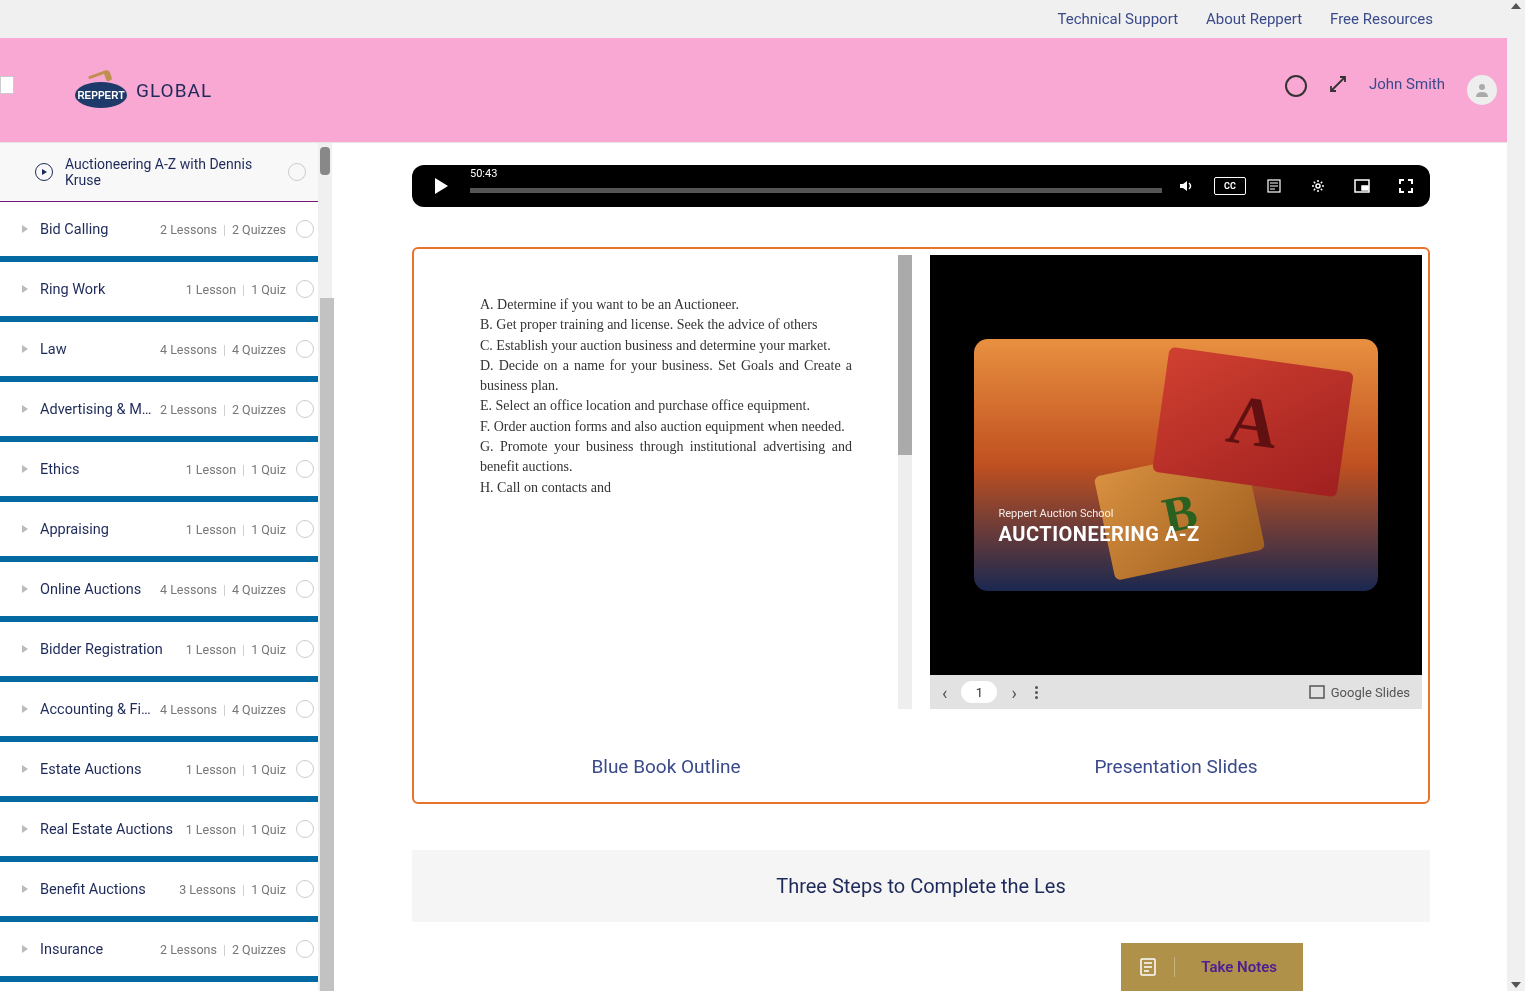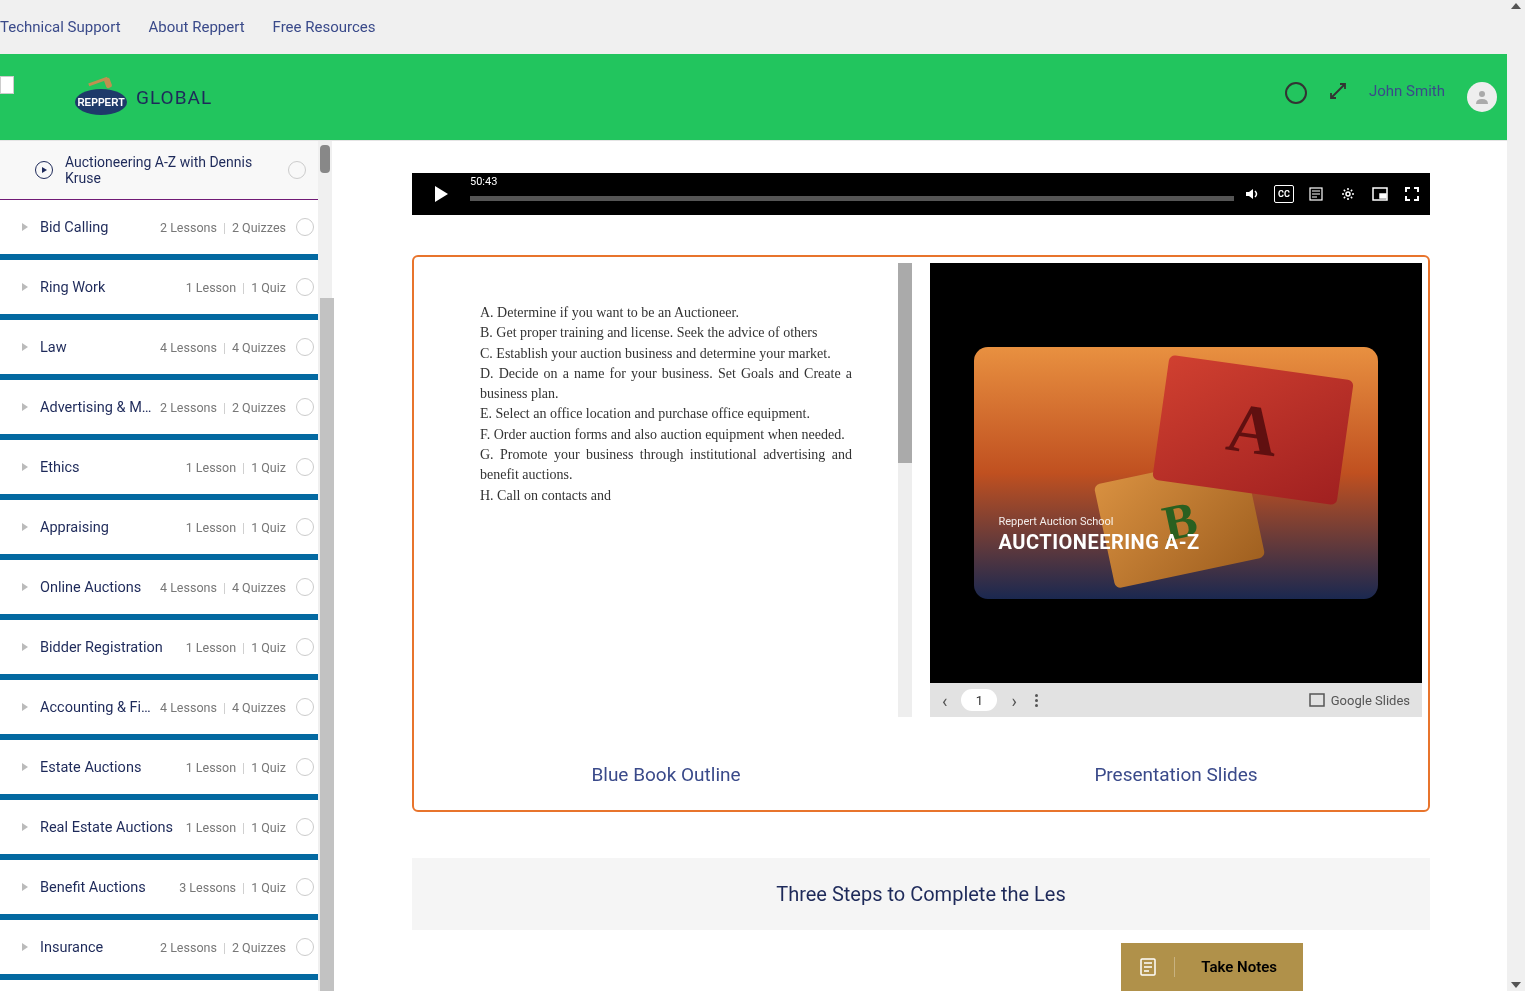--- a/index.html
+++ b/index.html
@@ -1,21 +1,21 @@
 <!DOCTYPE html>
 <html><head>
 <meta charset="utf-8">
 <style>
 * { box-sizing: border-box; margin: 0; padding: 0; }
 body { font-family: -apple-system, BlinkMacSystemFont, "Segoe UI", Roboto, sans-serif; background: #fff; color: #333; overflow: hidden; }
 
-.top-bar { background: #f0f0f0; height: 54px; display: flex; justify-content: flex-start; align-items: center; padding: 0 92px 0 0; gap: 28px; }
+.top-bar { background: #f0f0f0; height: 38px; display: flex; justify-content: flex-end; align-items: center; padding: 0 92px 0 0; gap: 28px; }
 .top-link { color: #3a4a8a; font-size: 15px; cursor: pointer; }
 
-.header { background: #22c55e; height: 87px; border-bottom: 1px solid #e5e5e5; display: flex; align-items: center; justify-content: space-between; padding: 0 28px 0 70px; }
+.header { background: #f9a8d4; height: 105px; border-bottom: 1px solid #e5e5e5; display: flex; align-items: center; justify-content: space-between; padding: 0 28px 0 70px; }
 .logo { display: flex; align-items: center; gap: 4px; }
 .logo-badge { width: 62px; height: 42px; position: relative; }
 .logo-text { font-size: 19px; font-weight: 400; letter-spacing: 1px; color: #1e2a5a; }
 .header-right { display: flex; align-items: flex-start; gap: 22px; }
 .icon-circle { width: 22px; height: 22px; border: 2px solid #333; border-radius: 50%; display:flex; align-items:center; justify-content:center; cursor:pointer; }
 .expand-icon { cursor: pointer; }
 .user-name { font-size: 15px; color: #3a4a8a; }
 .avatar { width: 30px; height: 30px; border-radius: 50%; background: #eee; display:flex; align-items:center; justify-content:center; }
 
 .container { display: flex; height: calc(991px - 129px); }
@@ -40,28 +40,28 @@
 .far-right-arrow-up { position:absolute; top:3px; left:4px; width:0; height:0; border-bottom:6px solid #555; border-left:5px solid transparent; border-right:5px solid transparent;}
 .far-right-arrow-down { position:absolute; bottom:3px; left:4px; width:0; height:0; border-top:6px solid #555; border-left:5px solid transparent; border-right:5px solid transparent;}
 
 .outer-scroll { position:absolute; left:320px; top:129px; width:14px; bottom:0; }
 .outer-scroll-thumb { position:absolute; left:0; width:14px; top:169px; bottom:0; background:#c2c2c2;}
 
 .main { flex: 1; overflow-y: auto; padding: 0 95px 0 80px; position:relative; }
 
 .video-area { position: relative; margin-top: 0; }
 .video-logo-peek { height: 20px; overflow:hidden; text-align:center; }
-.video-controls { background: #000; height: 42px; border-radius: 0; display: flex; align-items: center; padding: 0 8px; gap: 8px; margin-top: 12px;}
+.video-controls { background: #000; height: 42px; border-radius: 12px; display: flex; align-items: center; padding: 0 8px; gap: 8px; margin-top: 2px;}
 .play-btn { width: 42px; height: 32px; background: #000; border-radius: 4px; display:flex; align-items:center; justify-content:center; cursor:pointer;}
 .play-btn-tri { width:0; height:0; border-left: 13px solid #fff; border-top: 8px solid transparent; border-bottom: 8px solid transparent;}
 .progress-wrap { flex:1; position:relative; height: 28px; display:flex; flex-direction:column; justify-content:center;}
 .time-label { color:#fff; font-size:11px; position:absolute; top:-5px; left:0;}
 .progress-bar { height: 5px; background: #555; width:100%; margin-top:8px;}
 .vid-icons { display:flex; gap:12px; color:#fff; align-items:center; }
-.vid-ico { width:20px; height:18px; cursor:pointer; display:flex; align-items:center; justify-content:center; font-size:13px;}
+.vid-ico { width:32px; height:18px; cursor:pointer; display:flex; align-items:center; justify-content:center; font-size:13px;}
 
 .docs-box { border: 2px solid #e8742c; border-radius: 6px; margin-top: 40px; padding: 6px; }
 .docs-grid { display: flex; gap: 18px; }
 .doc-pane { flex: 1; position:relative; }
 .book-page { background: #fff; height: 454px; padding: 40px 60px 20px 60px; font-family: Georgia, serif; overflow: hidden; position:relative;}
 .book-title { text-align: center; font-size: 24px; margin-bottom: 24px; line-height:1.3;}
 .book-body { font-size: 14px; line-height: 1.45; text-align: justify;}
 .book-scroll { position:absolute; right:0; top:0; width:14px; height:100%; background:#eee;}
 .book-scroll-thumb { position:absolute; right:0; top:0; width:14px; height:200px; background:#aaa;}
 
@@ -79,21 +79,21 @@
 .st-dots { cursor:pointer; display:flex; flex-direction:column; gap:2px; margin-left:4px;}
 .dot { width:3px; height:3px; background:#555; border-radius:50%;}
 .st-spacer { flex:1;}
 .gslides { display:flex; align-items:center; gap:6px; color:#555; font-size:13px; cursor:pointer;}
 
 .doc-label { text-align:center; margin: 46px 0 18px 0; font-size: 19px; color:#3a4a8a;}
 
 .next-section { background:#f5f5f5; margin-top:46px; padding: 24px; text-align:center;}
 .next-title { font-size: 20px; color:#1e2a5a;}
 
-.notes-btn { position:fixed; bottom:0; right:222px; display:flex; background:#b0914a; color:#000000; height:48px; align-items:center; cursor:pointer;}
+.notes-btn { position:fixed; bottom:0; right:222px; display:flex; background:#b0914a; color:#4c1d95; height:48px; align-items:center; cursor:pointer;}
 .notes-icon-part { width:54px; display:flex; align-items:center; justify-content:center; border-right:1px solid rgba(255,255,255,0.3);}
 .notes-text-part { padding: 0 26px; font-size:15px; font-weight:600;}
 
 .toggle-strip { position:absolute; left:0; top:76px; width:14px; height:18px; border:1px solid #ccc; background:#fff;}
 </style>
 </head>
 <body>
 
 <div class="far-right-track">
   <div class="far-right-arrow-up"></div>

